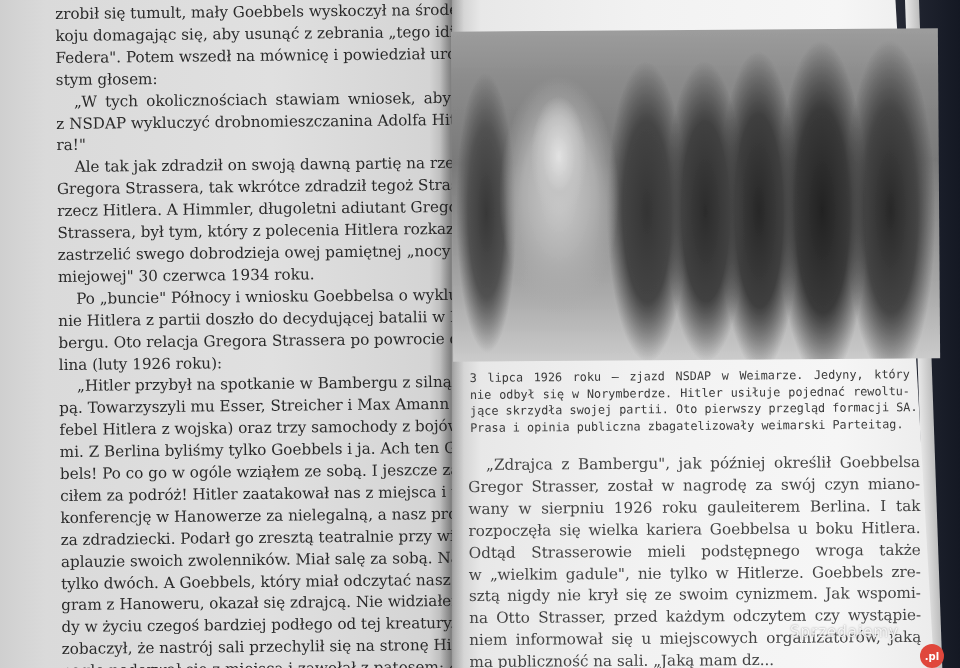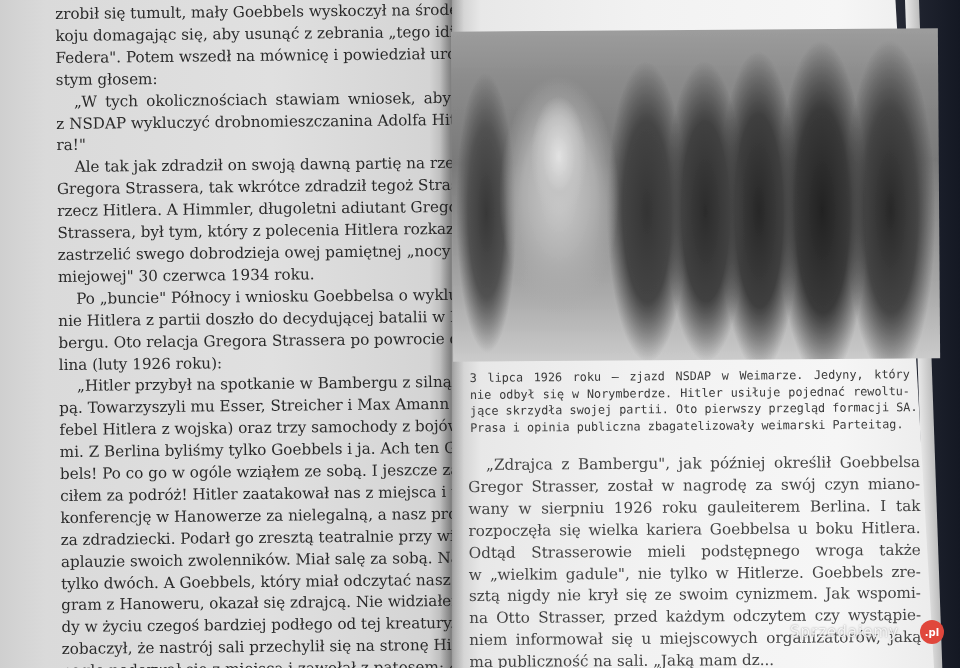--- a/index.html
+++ b/index.html
@@ -22,21 +22,21 @@
       radial-gradient(ellipse 40px 150px at 52% 55%, #333 0%, #474747 60%, rgba(0,0,0,0) 100%),
       radial-gradient(ellipse 40px 160px at 63% 55%, #2f2f2f 0%, #454545 60%, rgba(0,0,0,0) 100%),
       radial-gradient(ellipse 45px 170px at 76% 55%, #2a2a2a 0%, #404040 60%, rgba(0,0,0,0) 100%),
       radial-gradient(ellipse 45px 170px at 90% 55%, #303030 0%, #4a4a4a 60%, rgba(0,0,0,0) 100%),
       radial-gradient(ellipse 30px 140px at 7% 55%, #3e3e3e 0%, #555 60%, rgba(0,0,0,0) 100%),
       linear-gradient(180deg,#9a9a9a 0%,#8a8a8a 15%,#7a7a7a 40%,#a6a6a6 80%,#c4c4c4 100%);
     filter:contrast(1.1);}
   .caption{position:absolute;left:470px;top:368px;width:440px;font-size:11.8px;line-height:16.5px;color:#3a3a3a;font-family:"DejaVu Sans Mono","Liberation Mono",monospace;transform:rotate(-0.5deg);}
   .text-right{position:absolute;left:468px;top:455px;width:452px;font-size:15.2px;line-height:21.9px;color:#444;transform:rotate(-0.4deg);transform-origin:left top;}
   .watermark{position:absolute;left:790px;top:623px;font-family:"DejaVu Sans","Liberation Sans",sans-serif;font-size:15px;color:rgba(255,255,255,.85);text-shadow:0 0 2px rgba(120,120,120,.8);letter-spacing:1px;}
-  .wm-badge{position:absolute;left:920px;top:620px;width:24px;height:24px;border-radius:50%;background:#e0473c;color:#fff;font-family:"DejaVu Sans","Liberation Sans",sans-serif;font-size:10px;font-weight:bold;display:flex;align-items:center;justify-content:center;}
+  .wm-badge{position:absolute;left:920px;top:644px;width:24px;height:24px;border-radius:50%;background:#e0473c;color:#fff;font-family:"DejaVu Sans","Liberation Sans",sans-serif;font-size:10px;font-weight:bold;display:flex;align-items:center;justify-content:center;}
 </style>
 </head>
 <body>
 
 <div class="scene">
   <div class="bg-dark"></div>
 
   <div class="page page-left">
     <div class="text-left" id="left-text">
         <span class="line">zrobił się tumult, mały Goebbels wyskoczył na środek po-</span>

